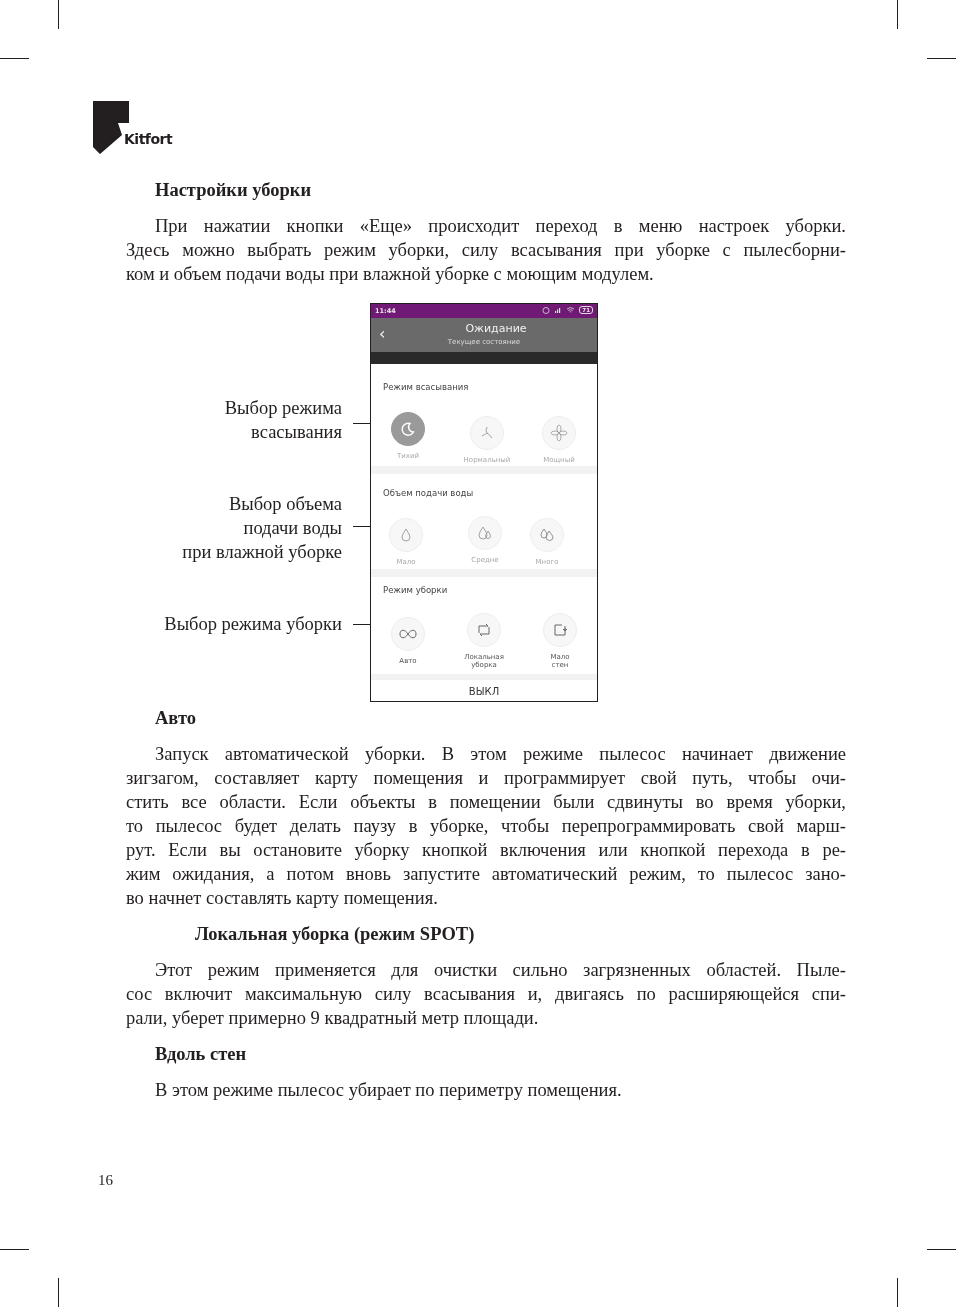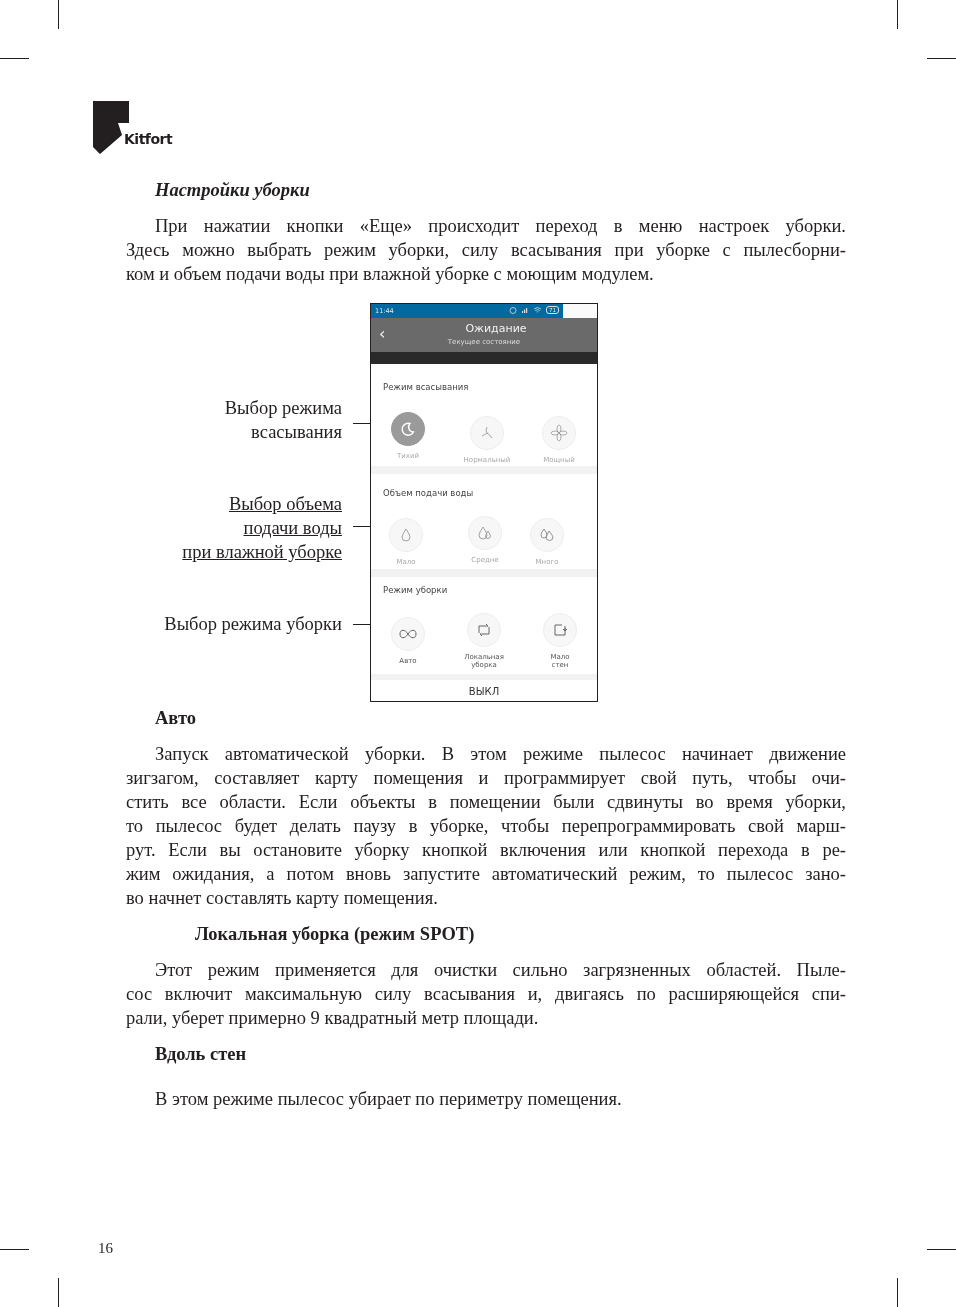--- a/index.html
+++ b/index.html
@@ -11,73 +11,73 @@
   .h { position:absolute; font-weight:bold; font-size:18.5px; left:155px; }
   .p { position:absolute; left:126px; width:720px; font-size:18.5px; line-height:24px; text-align:justify; }
   .p .line { display:block; white-space:nowrap; text-align-last:justify; }
   .p .line.first { padding-left:29px;font-family:Liberation Serif, serif; }
   .p .line.last { text-align-last:left; }
   .callout { position:absolute; font-size:18.5px; line-height:24px; text-align:right; }
   .leader { position:absolute; height:1px; background:#231f20; }
 
   
   .phone { position:absolute; left:370px; top:303px; width:226px; height:397px; border:1px solid #231f20; background:#fafafa; overflow:hidden; font-family:"DejaVu Sans", sans-serif; }
-  .statusbar { position:absolute; left:0; top:0; width:192px; height:14px; background:#0369a1; color:#e8e8e8; font-size:6.5px; }
+  .statusbar { position:absolute; left:0; top:0; width:226px; height:14px; background:#701a75; color:#e8e8e8; font-size:6.5px;font-weight:bold; }
   .statusbar .time { position:absolute; left:4px; top:3px; }
   .statusbar .icons { position:absolute; right:4px; top:2px; display:flex; gap:4px; align-items:center; }
   .appbar { position:absolute; left:0; top:14px; width:226px; height:34px; background:#6a6a6a; color:#f2f2f2; }
   .appbar .back { position:absolute; left:8px; top:6px; font-size:16px; }
   .appbar .title { position:absolute; left:0; width:250px; top:4px; text-align:center; font-size:11px; }
   .appbar .subtitle { position:absolute; left:0; width:226px; top:20px; text-align:center; font-size:7px; color:#dcdcdc; }
   .darkband { position:absolute; left:0; top:48px; width:226px; height:12px; background:#2a2a2a; }
   .section { position:absolute; left:0; width:226px; background:#ffffff; }
   .section-label { position:absolute; left:12px; font-size:8.5px; color:#444; }
   .opt { position:absolute; width:60px; text-align:center; }
   .opt .circ { width:32px; height:32px; margin:0 auto; border-radius:50%; background:#f7f7f7; border:1px solid #eeeeee; display:flex; align-items:center; justify-content:center; }
   .opt .circ.active { background:#9a9a9a; border-color:#9a9a9a; }
   .opt .lbl { font-size:7px; color:#a8a8a8; margin-top:6px; line-height:8px; }
   .opt .lbl.dark { color:#555; }
   .sep { position:absolute; left:0; width:226px; height:8px; background:#f2f2f2; }
   .off { position:absolute; left:0; top:382px; width:226px; text-align:center; font-size:10px; color:#333; }
-  .pagenum { position:absolute; left:98px; top:1240px; font-size:15px; }
+  .pagenum { position:absolute; left:98px; top:1172px; font-size:15px; }
 </style>
 </head>
 <body>
 
 <div class="crop" style="left:58px;top:0;width:1px;height:29px;"></div>
 <div class="crop" style="left:0;top:58px;width:29px;height:1px;"></div>
 <div class="crop" style="left:897px;top:0;width:1px;height:29px;"></div>
 <div class="crop" style="left:927px;top:58px;width:29px;height:1px;"></div>
 <div class="crop" style="left:0;top:1249px;width:29px;height:1px;"></div>
 <div class="crop" style="left:58px;top:1278px;width:1px;height:29px;"></div>
 <div class="crop" style="left:927px;top:1249px;width:29px;height:1px;"></div>
 <div class="crop" style="left:897px;top:1278px;width:1px;height:29px;"></div>
 
 <div class="logo">
   <svg class="logo-mark" width="40" height="54" viewBox="0 0 40 54">
     <path d="M1 0 H37 V22 H26 L30 34 L8 53 L1 46 Z" fill="#231f20"></path>
   </svg>
   <span class="logo-text">Kitfort</span>
 </div>
 
-<div class="h" style="top:180px;font-style:italic;">Настройки уборки</div>
+<div class="h" style="top:180px;">Настройки уборки</div>
 
 <div class="p" style="top:214px;">
   <span class="line first">При нажатии кнопки «Еще» происходит переход в меню настроек уборки.</span>
   <span class="line">Здесь можно выбрать режим уборки, силу всасывания при уборке с пылесборни-</span>
   <span class="line last">ком и объем подачи воды при влажной уборке с моющим модулем.</span>
 </div>
 
 <div class="callout" style="right:614px;top:396px;">
   <div>Выбор режима</div>
   <div>всасывания</div>
 </div>
 <div class="leader" style="left:353px;top:423px;width:32px;"></div>
 
-<div class="callout" style="right:614px;top:492px;text-decoration:underline;">
+<div class="callout" style="right:614px;top:492px;">
   <div>Выбор объема</div>
   <div>подачи воды</div>
   <div>при влажной уборке</div>
 </div>
 <div class="leader" style="left:353px;top:526px;width:32px;"></div>
 
 <div class="callout" style="right:614px;top:612px;">
   <div>Выбор режима уборки</div>
 </div>
 <div class="leader" style="left:353px;top:624px;width:32px;"></div>
@@ -220,17 +220,17 @@
 </div>
 
 <div class="h" style="top:924px;margin-left:40px;">Локальная уборка (режим SPOT)</div>
 <div class="p" style="top:958px;">
   <span class="line first">Этот режим применяется для очистки сильно загрязненных областей. Пыле-</span>
   <span class="line">сос включит максимальную силу всасывания и, двигаясь по расширяющейся спи-</span>
   <span class="line last">рали, уберет примерно 9 квадратный метр площади.</span>
 </div>
 
 <div class="h" style="top:1044px;">Вдоль стен</div>
-<div class="p" style="top:1078px;margin-top:9px;">
+<div class="p" style="top:1078px;">
   <span class="line first last">В этом режиме пылесос убирает по периметру помещения.</span>
 </div>
 
 <div class="pagenum">16</div>
 
 </body></html>

